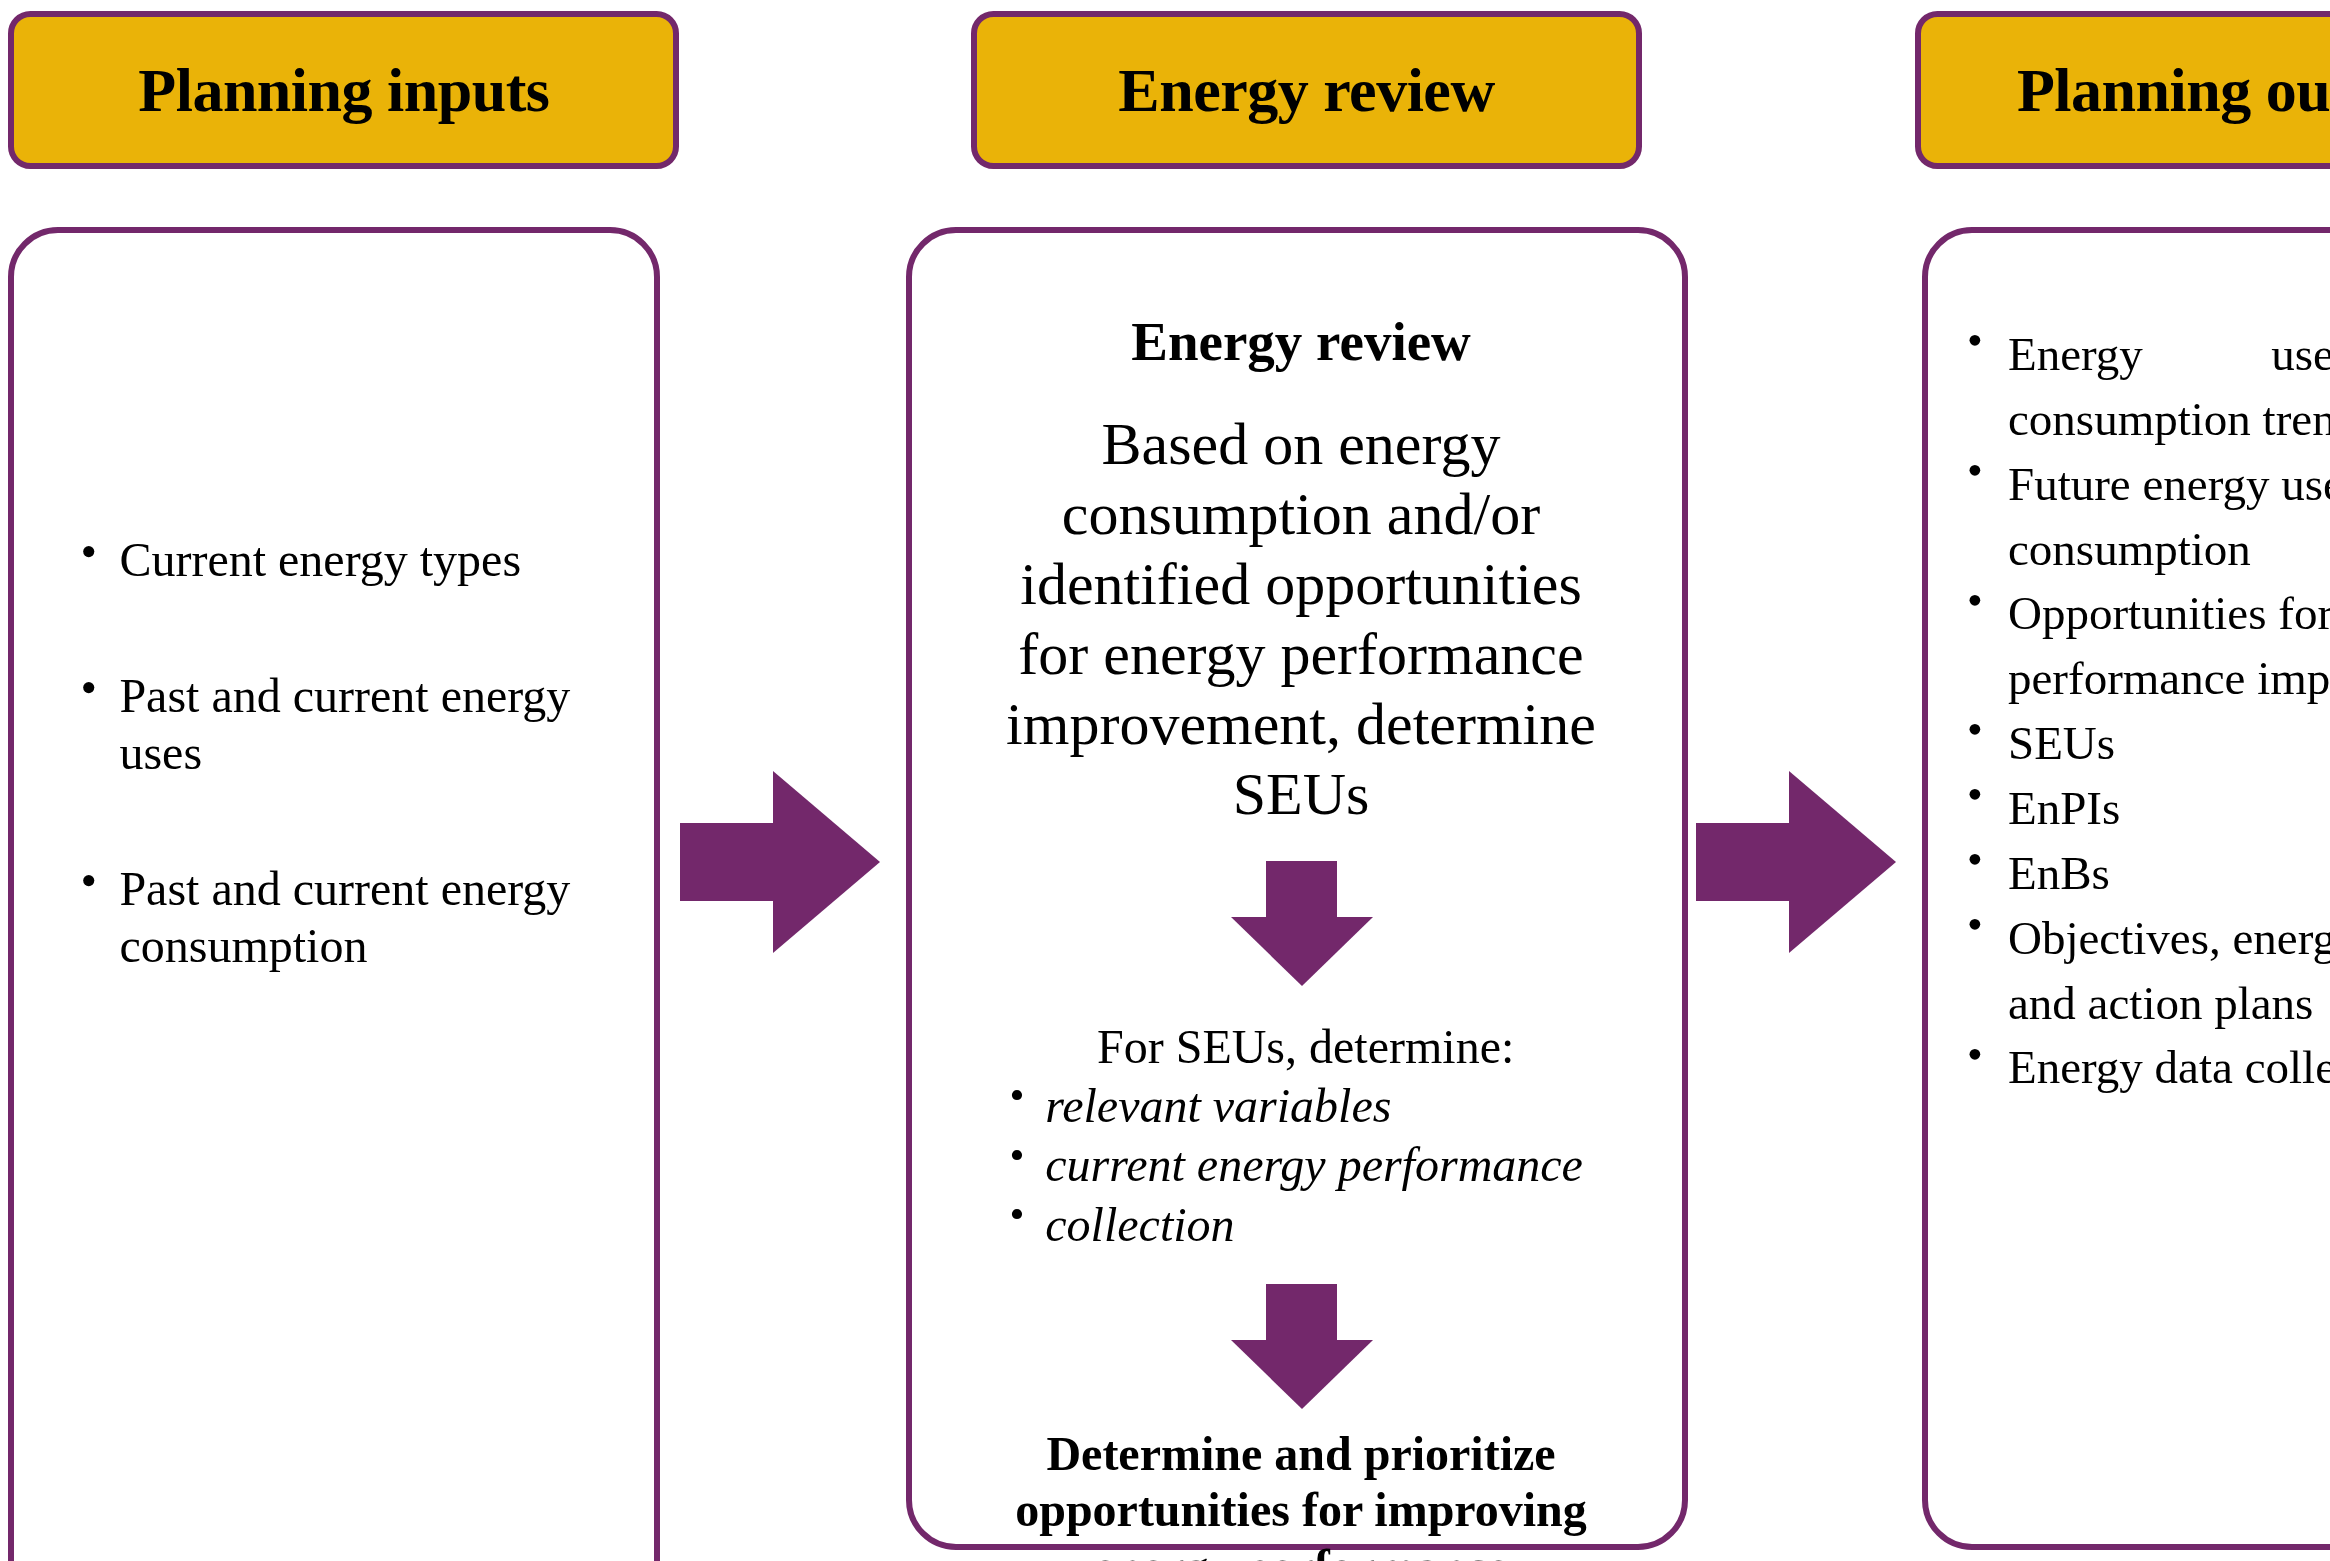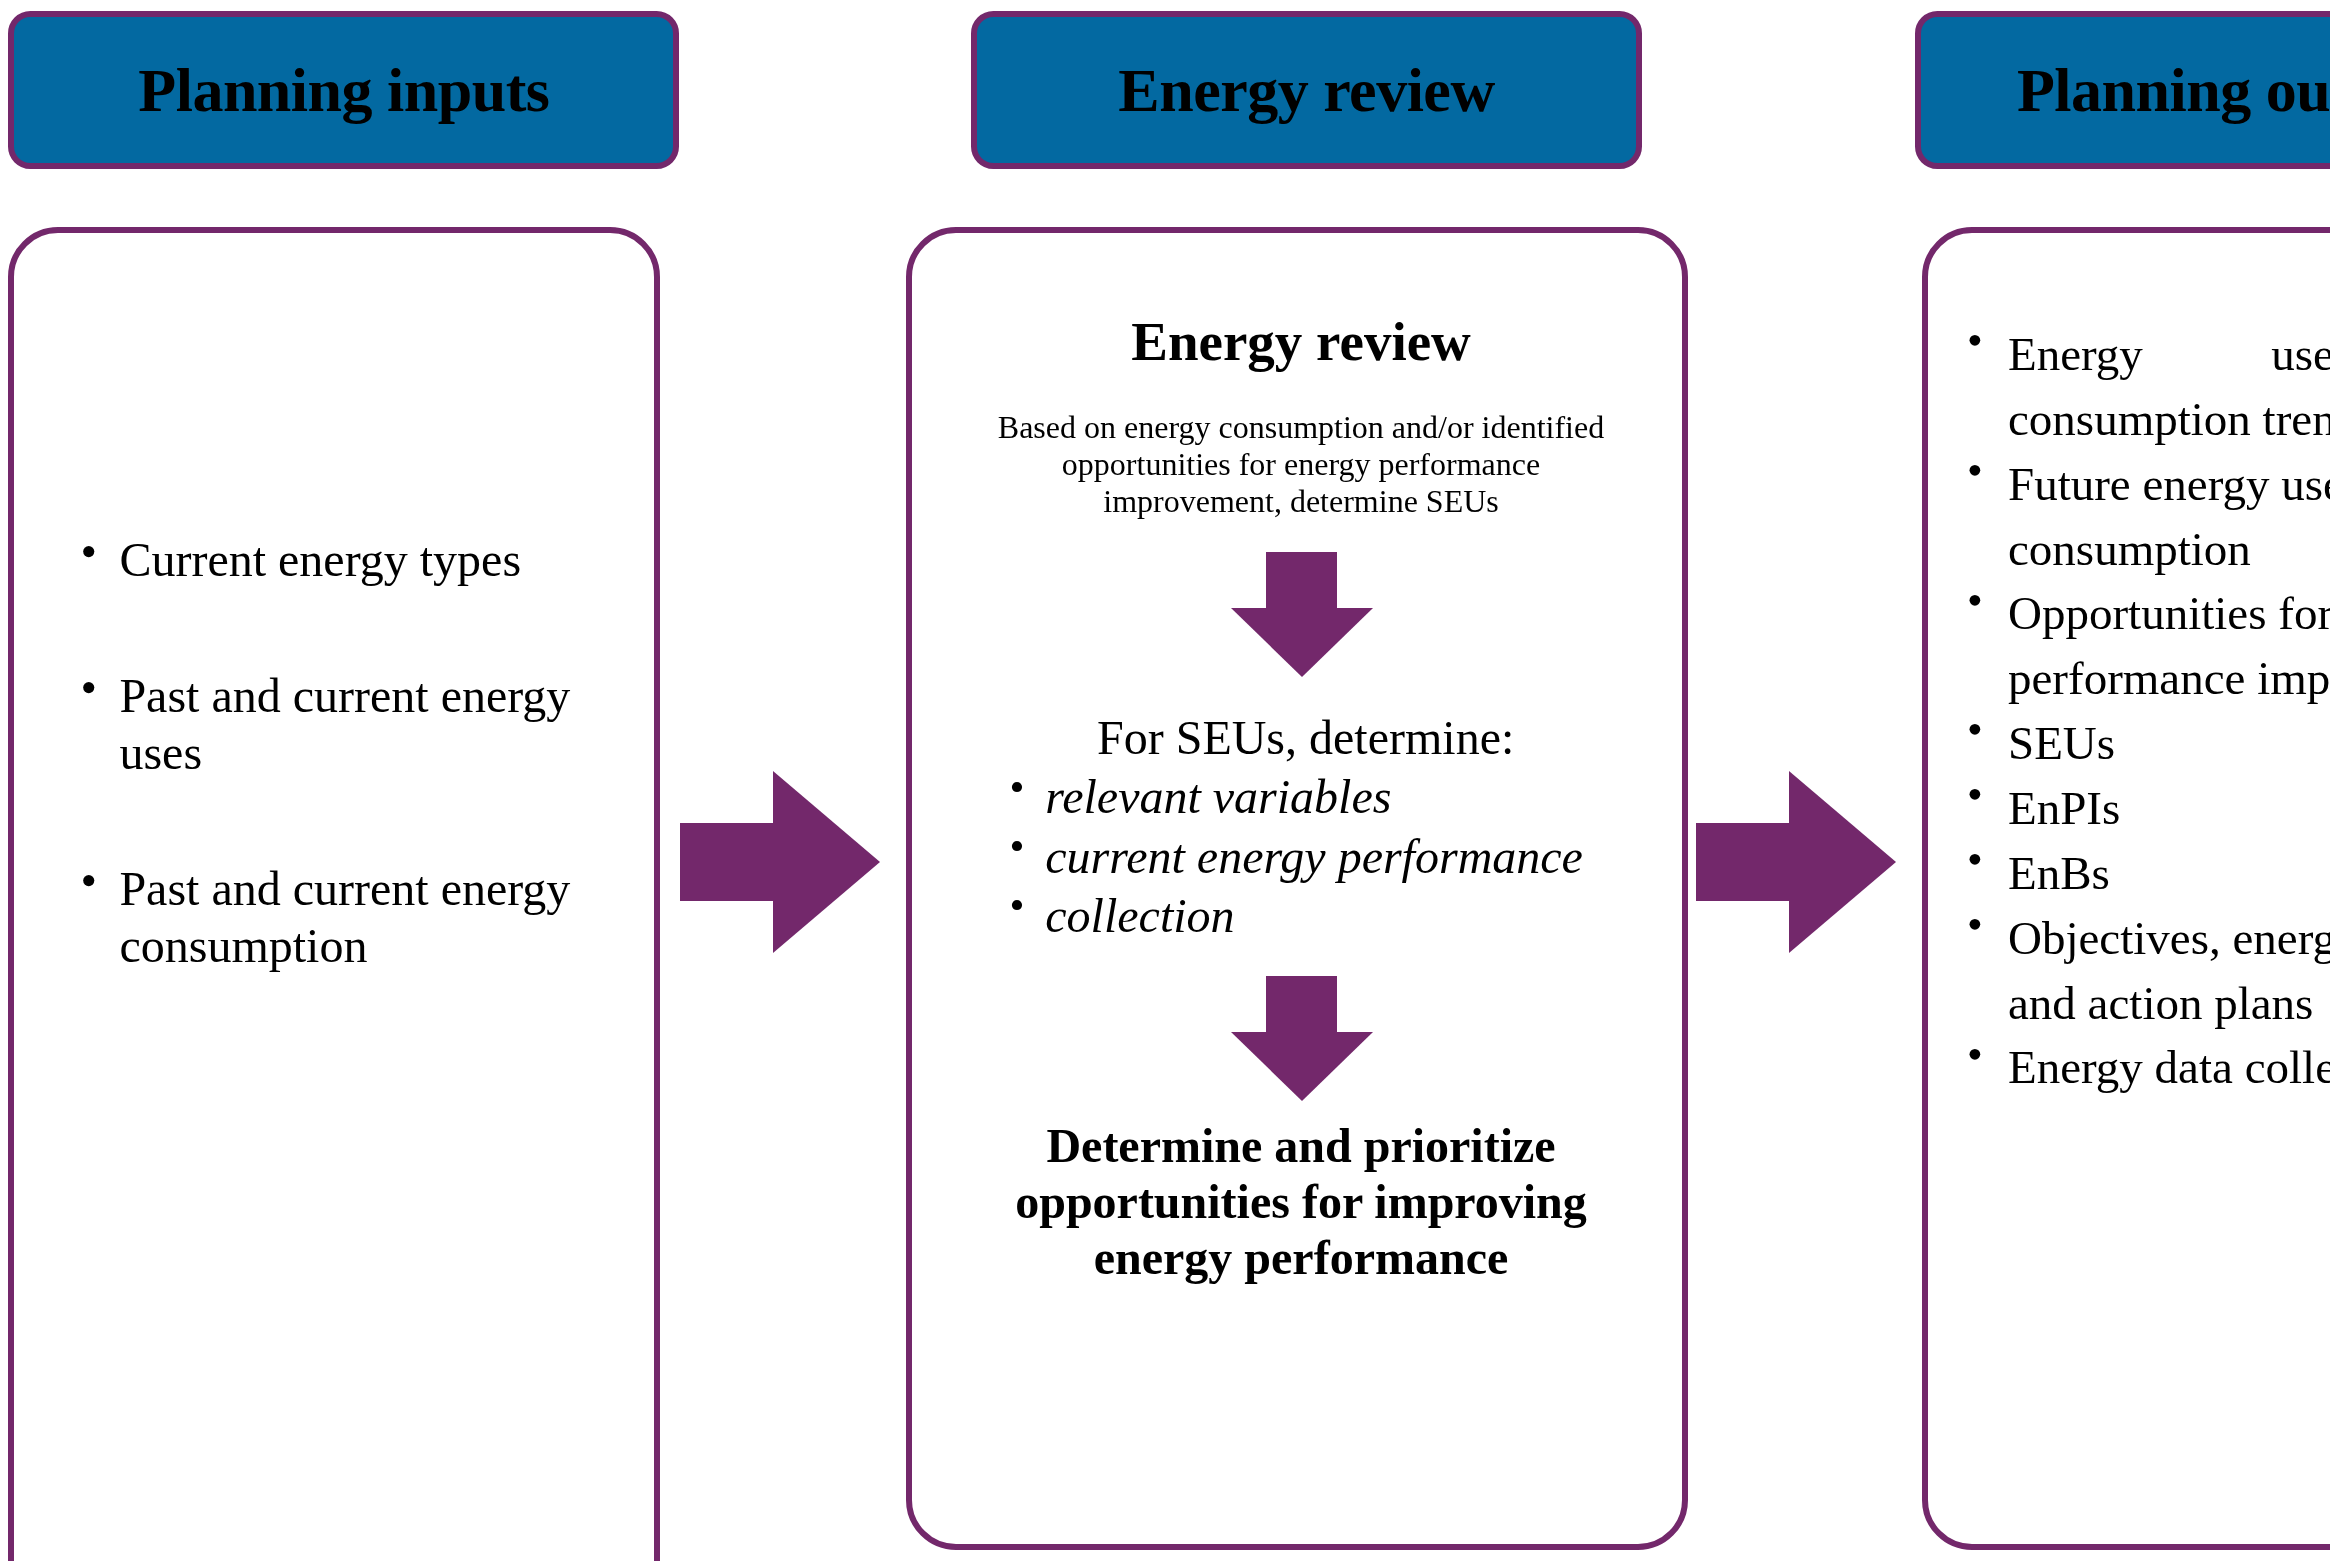--- a/index.html
+++ b/index.html
@@ -22,21 +22,21 @@
     width: 2568px;
     height: 1562px;
   }
 
   
   .header-box {
     position: absolute;
     box-sizing: border-box;
     border: 6.5px solid #73286B;
     border-radius: 22.4px;
-    background: #0369a1;
+    background: #eab308;
     display: flex;
     align-items: center;
     justify-content: center;
   }
   .header-box .header-title {
     font-weight: bold;
     font-size: 62px;
     line-height: 1.05;
     letter-spacing: -0.5px;
     white-space: nowrap;
@@ -98,21 +98,21 @@
     width: 722px;
     text-align: center;
   }
   .mid-title {
     font-weight: bold;
     font-size: 55px;
     line-height: 1.1;
     margin: 0 0 36px 0;
   }
   .mid-para {
-    font-size: 32px;
+    font-size: 60px;
     line-height: 1.17;
     margin: 0;
     padding: 0 56px;
     text-align: center;
   }
   .mid-para2 {
     font-size: 48px;
     line-height: 1.17;
     margin: 0;
     padding: 0 56px;

